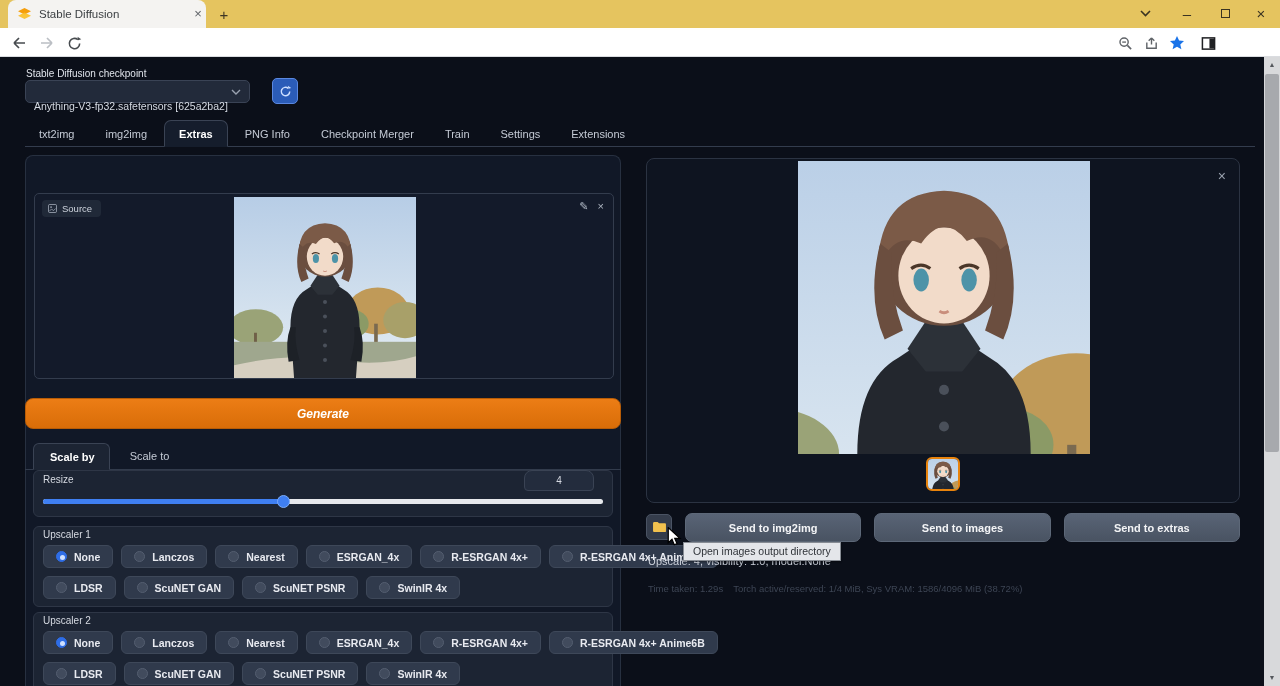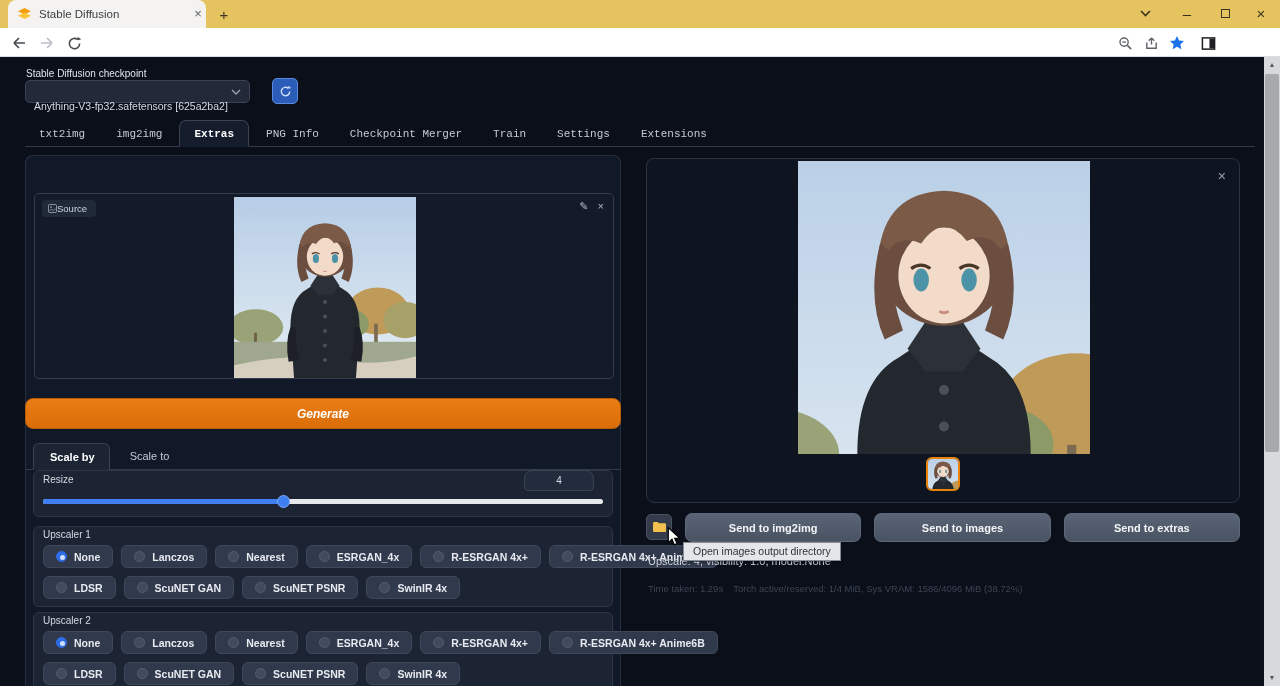--- a/index.html
+++ b/index.html
@@ -33,31 +33,31 @@
   .sb-up { top:0; } .sb-down { bottom:0; }
   .sb-thumb { position:absolute; left:1px; top:17px; width:14px; height:378px; background:#a7a9ad; border-radius:2px; }
 
   .ckpt-label { position:absolute; left:26px; top:11px; font-size:10px; color:#dfe3ea; }
   .ckpt-box { position:absolute; left:25px; top:23px; width:225px; height:23px; background:#222a3a; border:1px solid #3a4355; border-radius:5px; display:flex; align-items:center; padding:0 8px; }
   .ckpt-value { font-size:10.5px; color:#d5dae3; flex:1; white-space:nowrap; overflow:hidden;margin-top:28px; }
   .refresh-btn { position:absolute; left:272px; top:21px; width:26px; height:26px; background:#2b5cb8; border:1px solid #5b88e0; border-radius:5px; display:flex; align-items:center; justify-content:center; }
 
   .main-tabs { position:absolute; left:25px; top:63px; height:27px; display:flex; align-items:stretch; gap:3px; }
   .main-tabs-border { position:absolute; left:25px; top:89px; width:1230px; height:1px; background:#333c4d; }
-  .mtab { padding:0 14px; font-size:11px; color:#c4cad5; display:flex; align-items:center;font-family:Liberation Mono, monospace; }
+  .mtab { padding:0 14px; font-size:11px; color:#c4cad5; display:flex; align-items:center; }
   .mtab.active { background:#151d2c; border:1px solid #3a4354; border-bottom:1px solid #151d2c; border-radius:7px 7px 0 0; color:#fff; font-weight:700; position:relative; z-index:2; }
 
   
   .left-col { position:absolute; left:25px; top:98px; width:596px; height:531px; background:#111827; border:1px solid #273040; border-radius:8px 8px 0 0; border-bottom:none; }
   .sub-tabs { position:absolute; left:8px; top:5px; width:580px; height:29px; display:flex; gap:6px; border-bottom:1px solid #323b4c; }
   .stab { padding:0 14px; font-size:11px; color:#c4cad5; display:flex; align-items:center; }
   .stab.active { background:#131a2a; border:1px solid #3a4354; border-bottom:1px solid #131a2a; border-radius:6px 6px 0 0; color:#fff; font-weight:700; margin-bottom:-1px; }
 
   .drop-area { position:absolute; left:8px; top:37px; width:580px; height:186px; background:#131a2a; border:1px solid #333c4d; border-radius:5px; }
-  .src-badge { position:absolute; left:7px; top:6px; background:rgba(34,42,58,.92); border-radius:4px; padding:3px 9px 3px 6px; display:flex; align-items:center; font-size:9.5px; color:#cdd3dc; }
+  .src-badge { position:absolute; left:7px; top:6px; background:rgba(34,42,58,.92); border-radius:4px; padding:3px 9px 3px 6px; display:flex; align-items:center; gap:5px; font-size:9.5px; color:#cdd3dc; }
   .img-tools { position:absolute; right:9px; top:6px; display:flex; gap:9px; color:#aeb6c2; font-size:11px; }
   .src-img { position:absolute; left:199px; top:3px; width:182px; height:181px; }
 
   .generate-btn { position:absolute; left:25px; top:341px; width:596px; height:31px; background:linear-gradient(#ec7d15,#d96d08); border:1px solid #b85c06; border-radius:8px; color:#ffffff; font-size:12px; font-weight:700; display:flex; align-items:center; justify-content:center;font-style:italic; }
 
   .scale-tabs { position:absolute; left:25px; top:386px; width:596px; height:27px; display:flex; gap:6px; padding-left:8px; border-bottom:1px solid #323b4c; }
   .scale-tabs .stab.active { background:#1c2433; border-bottom-color:#1c2433;padding-left:16px; }
 
   .resize-panel { position:absolute; left:33px; top:413px; width:580px; height:47px; background:#1c2433; border:1px solid #2e3646; border-radius:6px; }
   .resize-label { position:absolute; left:9px; top:3px; font-size:10px; color:#d6dae2; }

